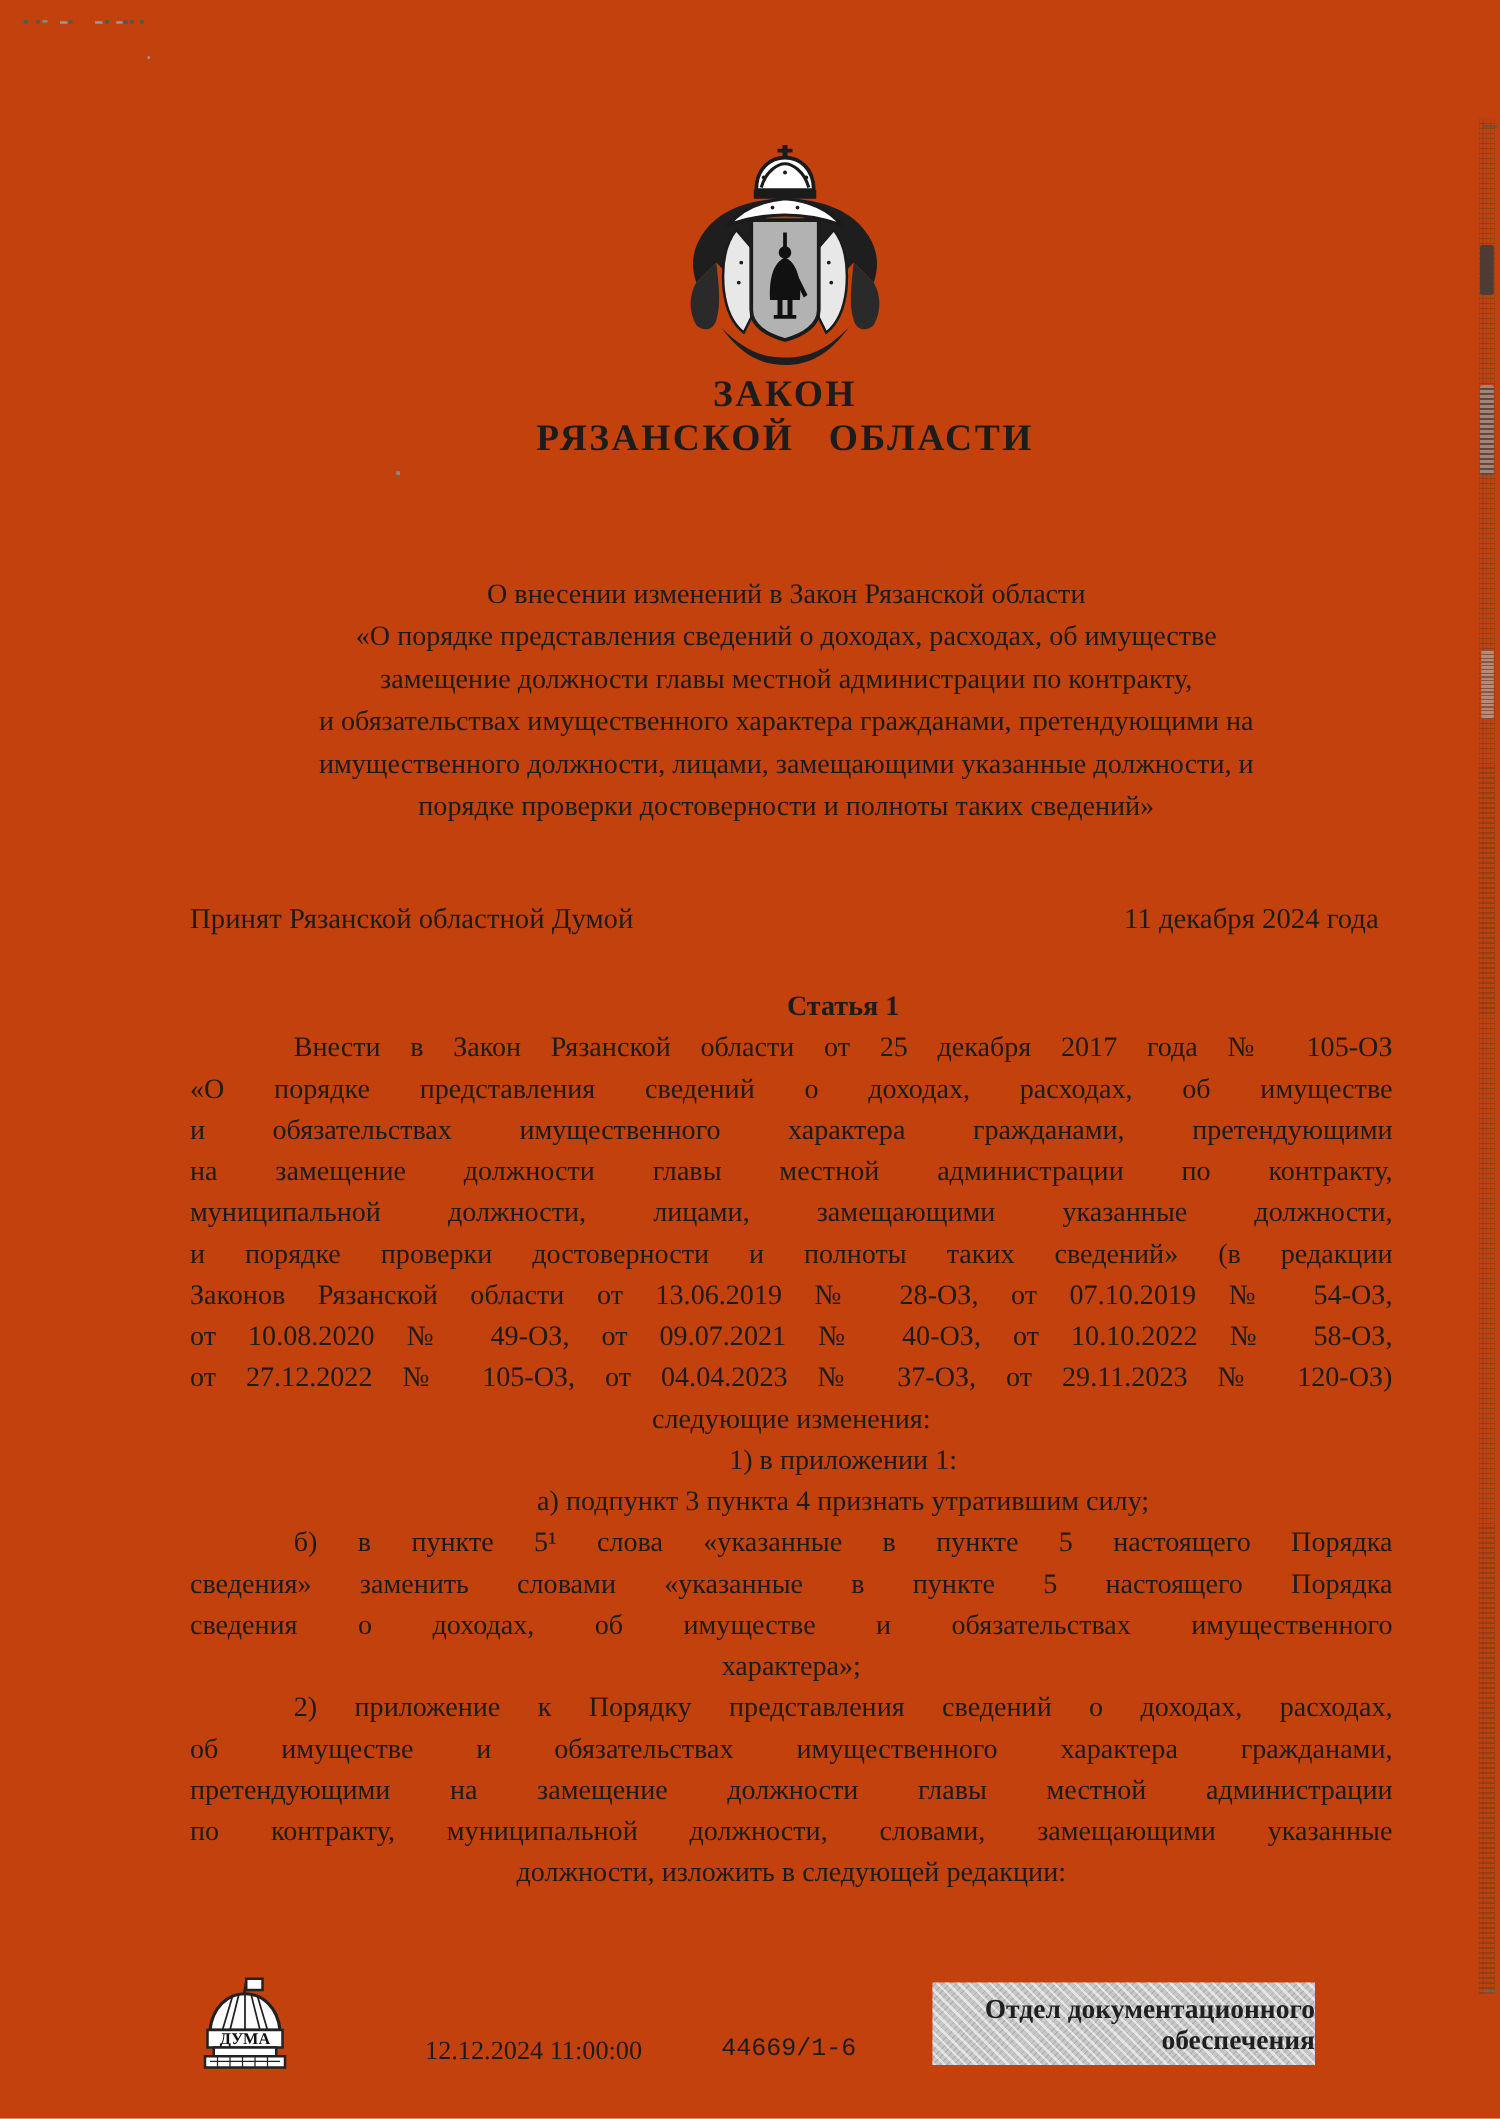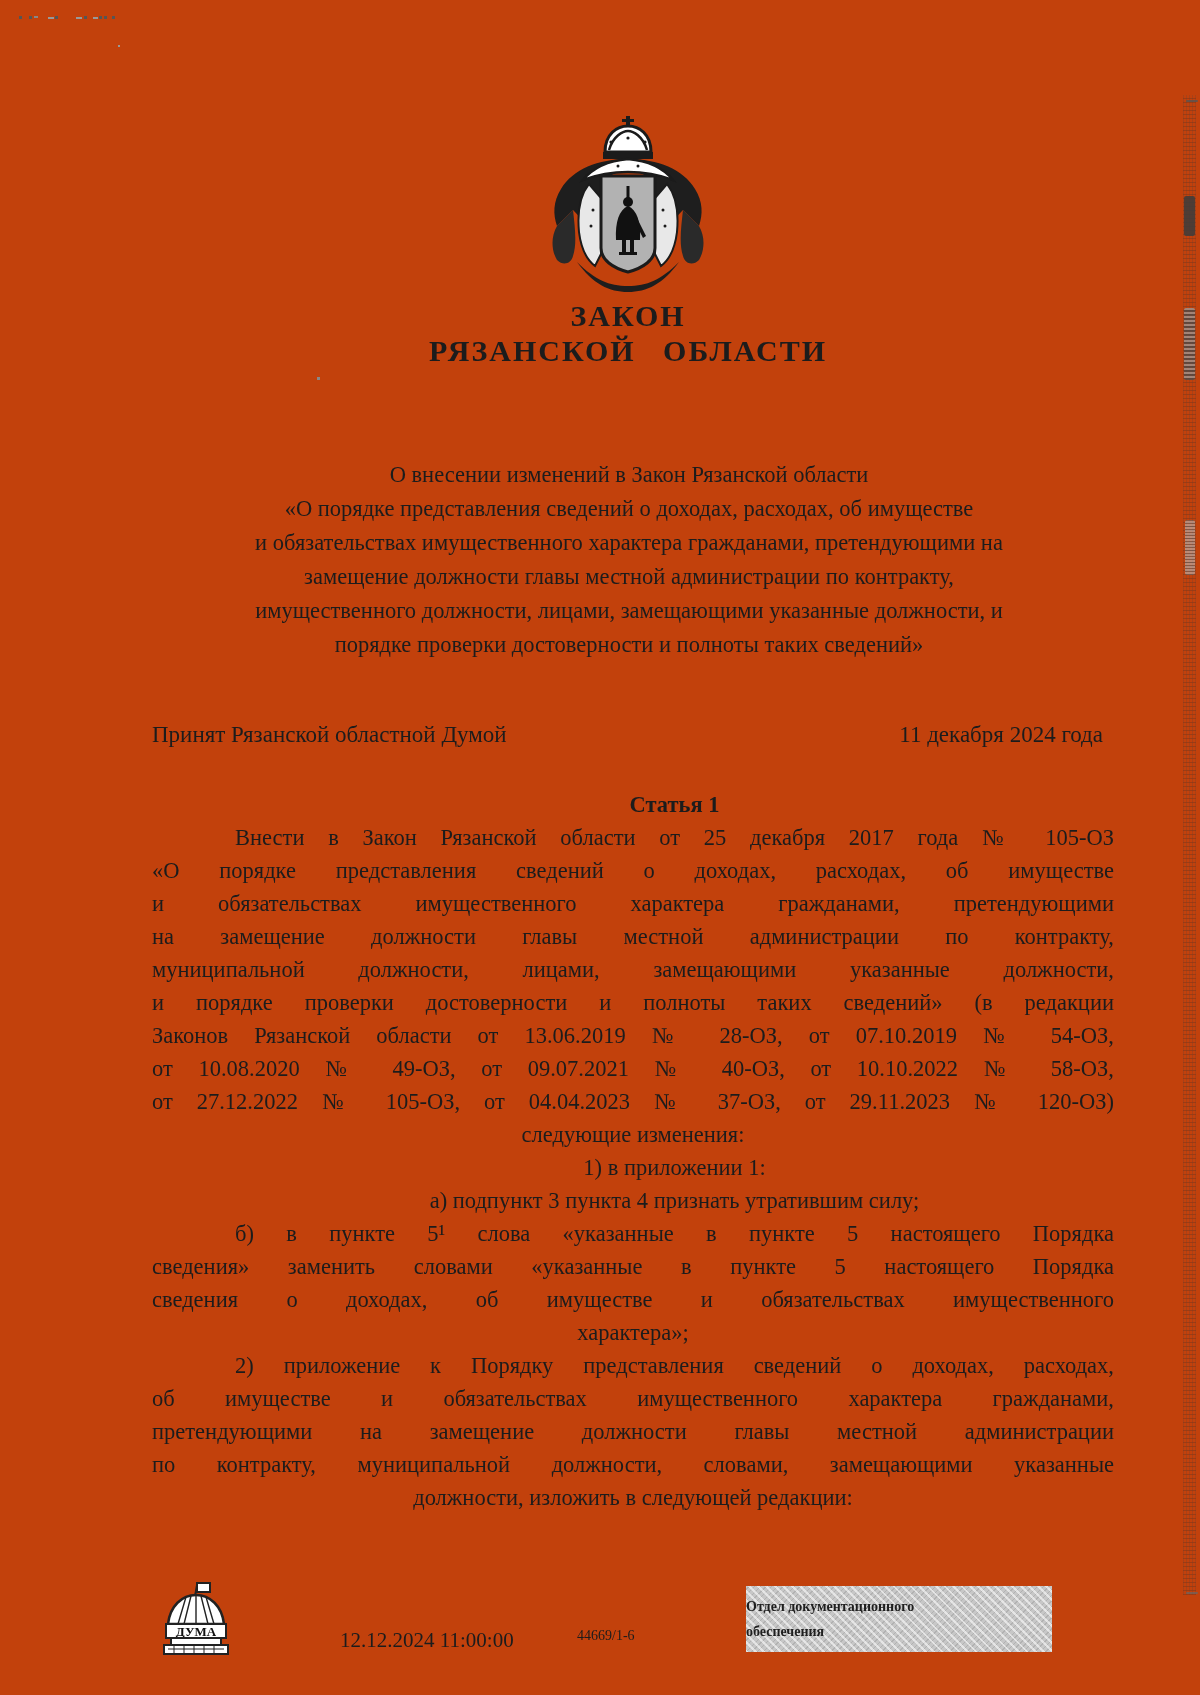--- a/index.html
+++ b/index.html
@@ -32,28 +32,28 @@
     font-size:22.5px;
   }
   .line { line-height:33px; height:33px; text-align:center; white-space:nowrap; }
   .line.justify { text-align:justify; text-align-last:justify; white-space:normal; }
   .line.indent { text-indent:83px; }
   .line.bold { font-weight:bold; }
 
   
   .duma-emblem { position:absolute; left:160px; top:1580px; }
   .footer-timestamp { position:absolute; left:340px; top:1628px; font-size:21px;text-align:right; }
-  .footer-number   { position:absolute; left:577px; top:1628px; font-size:14px; }
+  .footer-number   { position:absolute; left:577px; top:1628px; font-size:20px;font-family:Liberation Mono, monospace; }
   .stamp {
     position:absolute; left:746px; top:1586px; width:306px; height:66px;
     background-color:#c7c7c7;
     background-image:
       repeating-linear-gradient(45deg, rgba(255,255,255,.55) 0 2px, rgba(255,255,255,0) 2px 6px),
       repeating-linear-gradient(-45deg, rgba(80,80,80,.18) 0 1px, rgba(80,80,80,0) 1px 4px);
-    text-align:left; font-weight:bold; font-size:14px; line-height:25px;
+    text-align:right; font-weight:bold; font-size:22px; line-height:25px;
     color:#1f1f1f; padding-top:8px; box-sizing:border-box;
   }
 
   
   .artifact { position:absolute; background:#555; }
   .noise-strip {
     position:absolute; left:1183px; top:95px; width:13px; height:1500px;
     background-image:
       repeating-linear-gradient(0deg,  rgba(45,45,45,.55) 0 1px, rgba(0,0,0,0) 1px 4px),
       repeating-linear-gradient(90deg, rgba(70,70,70,.45) 0 1px, rgba(0,0,0,0) 1px 3px);
@@ -109,22 +109,22 @@
     </svg>
   </div>
 
   <div class="center-col law-title">ЗАКОН</div>
   <div class="center-col region-title">РЯЗАНСКОЙ ОБЛАСТИ</div>
 
   <div class="doc-title">
 
   <div class="title-line">О внесении изменений в Закон Рязанской области</div>
       <div class="title-line">«О порядке представления сведений о доходах, расходах, об имуществе</div>
+      <div class="title-line">замещение должности главы местной администрации по контракту,</div>
       <div class="title-line">и обязательствах имущественного характера гражданами, претендующими на</div>
-      <div class="title-line">замещение должности главы местной администрации по контракту,</div>
       <div class="title-line">имущественного должности, лицами, замещающими указанные должности, и</div>
       <div class="title-line">порядке проверки достоверности и полноты таких сведений»</div>
     </div>
 
   <div class="adoption-row">
     <span>Принят Рязанской областной Думой</span>
     <span>11 декабря 2024 года</span>
   </div>
 
   <div class="body-block">

